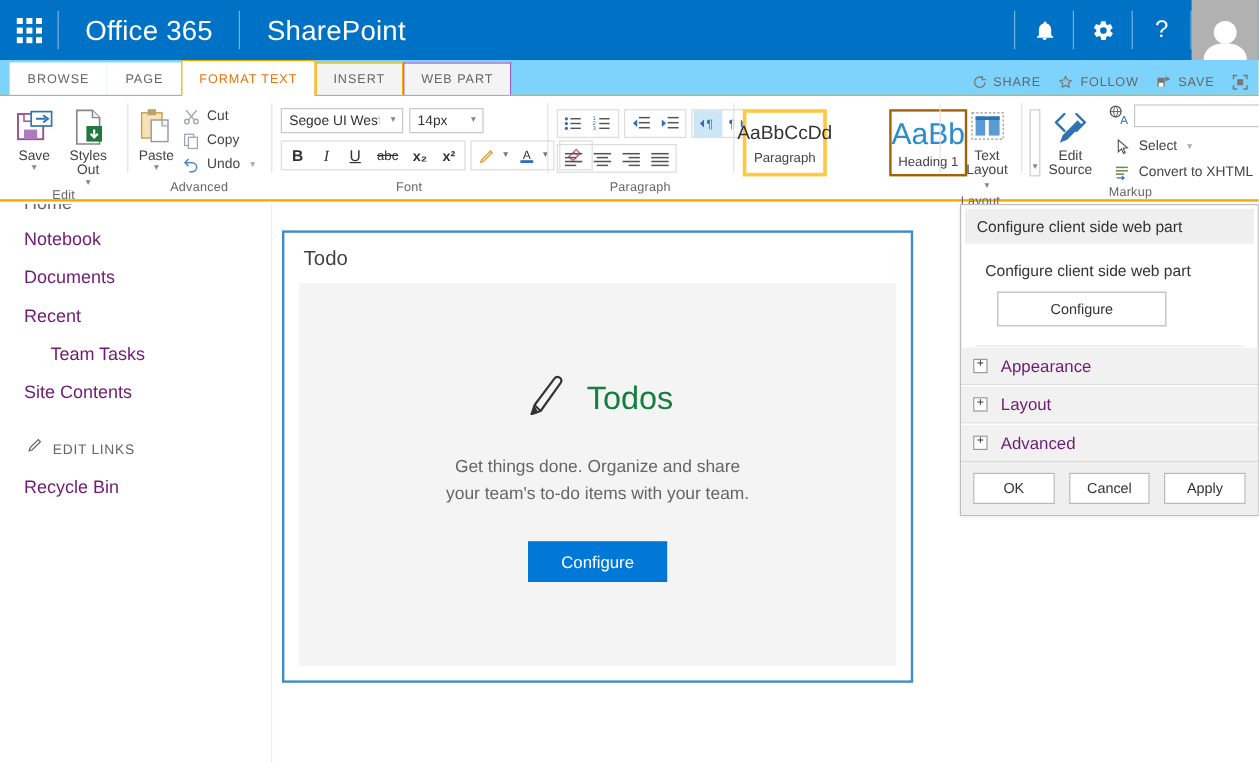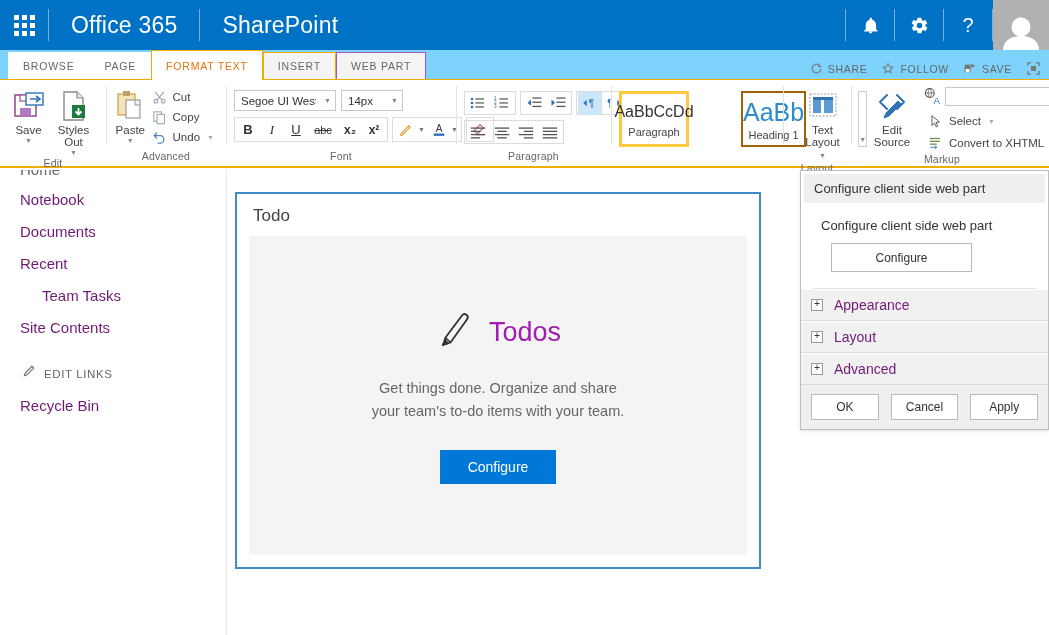--- a/index.html
+++ b/index.html
@@ -295,21 +295,21 @@
   }
   .webpart-inner {
     background: #f4f4f4;
     margin: 0 12px 12px 12px;
     height: 319px;
     display: flex; flex-direction: column;
     align-items: center; justify-content: flex-start;
     padding-top: 73px;
   }
   .todo-head { display: flex; align-items: center; gap: 14px; }
-  .todo-head .tname { font-size: 27px; color: #a21caf; font-weight: 300; }
+  .todo-head .tname { font-size: 27px; color: #15803d; font-weight: 300; }
   .todo-desc {
     text-align: center;
     font-size: 14.5px;
     color: #666;
     line-height: 23px;
     margin-top: 22px;
     font-weight: 300;
   }
   .cfgbtn {
     margin-top: 27px;

